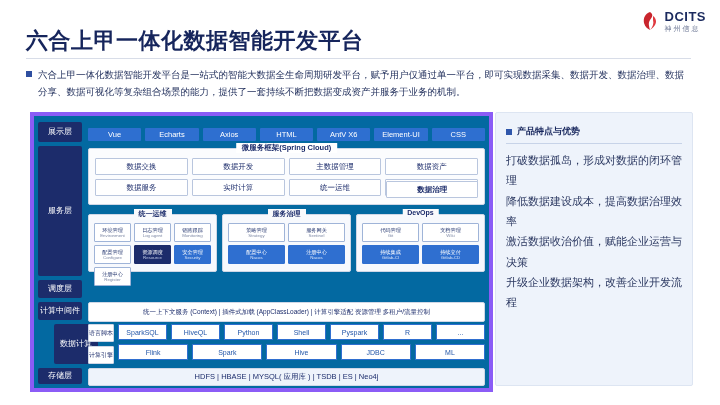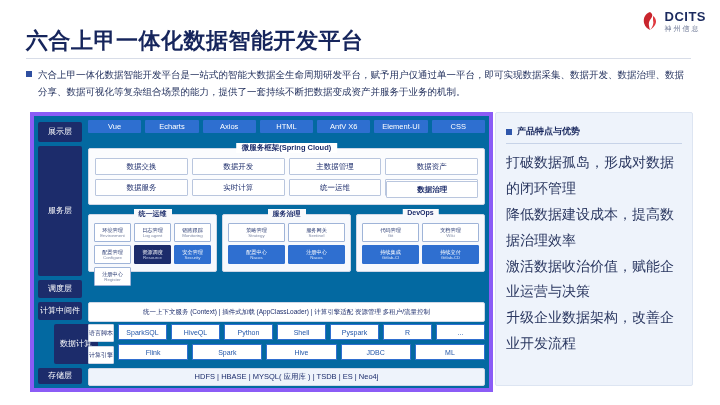--- a/index.html
+++ b/index.html
@@ -122,21 +122,21 @@
 
   
   .side{
     position:absolute;left:495px;top:112px;width:196px;height:272px;
     background:#eef3fb;border:1px solid #dde5f2;border-radius:2px;
   }
   .side-sec{position:absolute;left:10px;right:10px;}
   .side-head{display:flex;align-items:center;gap:5px;font-size:9px;font-weight:bold;color:#16255c;}
   .side-sq{width:6px;height:6px;background:#2f56ab;}
   .side-line{height:1px;background:#c7d3e8;margin:5px 0 6px;}
-  .side-item{font-size:14px;color:#2a3760;line-height:1.85;}
+  .side-item{font-size:11px;color:#2a3760;line-height:1.85;}
 </style>
 </head>
 <body>
 
 <div class="page">
 
   <div class="brand">
     <span class="brand-mark">
       <svg width="20" height="20" viewBox="0 0 20 20">
         <path d="M10 1 C5 3 3 7 4 12 C5 16 8 18 10 19 C9 15 8 12 10 9 C12 6 14 4 10 1 Z" fill="#c9252d"></path>
@@ -163,21 +163,21 @@
       <div class="layer-cell" style="top:6px;height:20px;">展示层</div>
       <div class="layer-cell" style="top:30px;height:130px;">服务层</div>
       <div class="layer-cell" style="top:164px;height:18px;">调度层</div>
       <div class="layer-cell" style="top:186px;height:18px;">计算中间件</div>
       <div class="layer-cell" style="top:208px;height:40px;margin-left:16px;">数据计算</div>
       <div class="layer-cell" style="top:252px;height:16px;">存储层</div>
     </div>
 
     <div class="body-col">
 
-      <div class="row chipline" style="top:4px;">
+      <div class="row chipline" style="top:12px;">
         <span class="chip">Vue</span>
         <span class="chip">Echarts</span>
         <span class="chip">Axios</span>
         <span class="chip">HTML</span>
         <span class="chip">AntV X6</span>
         <span class="chip">Element-UI</span>
         <span class="chip">CSS</span>
       </div>
 
       <div class="row panelbox" style="top:32px;height:55px;">

